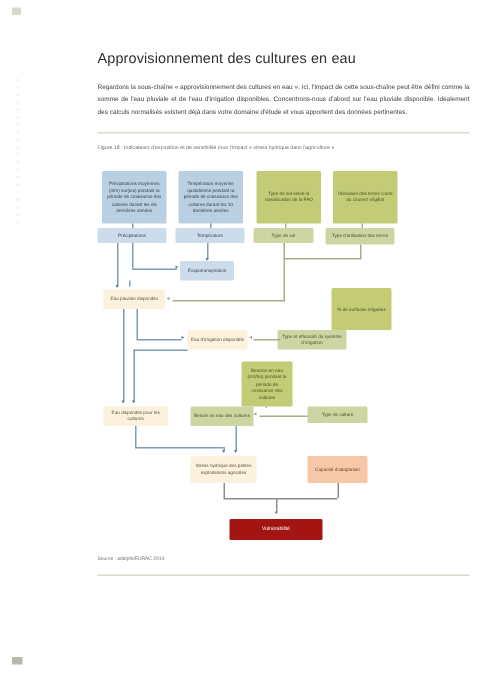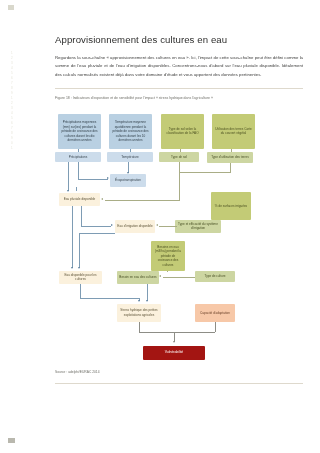--- a/index.html
+++ b/index.html
@@ -28,21 +28,21 @@
   }
   
   .rail{
     position:absolute;left:11px;top:52px;
     display:flex;flex-direction:column;gap:2px;
     font-size:3px;color:#e6e5da;line-height:1;
   }
   .rail span{display:block;}
 
   
-  .content{position:absolute;left:55px;top:34px;width:248px;}
+  .content{position:absolute;left:65px;top:34px;width:248px;}
   h1.title{
     margin:0 0 9px 0;font-weight:400;font-size:9.6px;
     color:#2f2f2e;letter-spacing:.1px;
   }
   p.intro{
     margin:0;font-size:4.3px;line-height:1.92;
     color:#3d3d3c;text-align:justify;
   }
   .rule{height:1px;background:#ded9cd;margin:9px 0 6px 0;}
   .caption{

